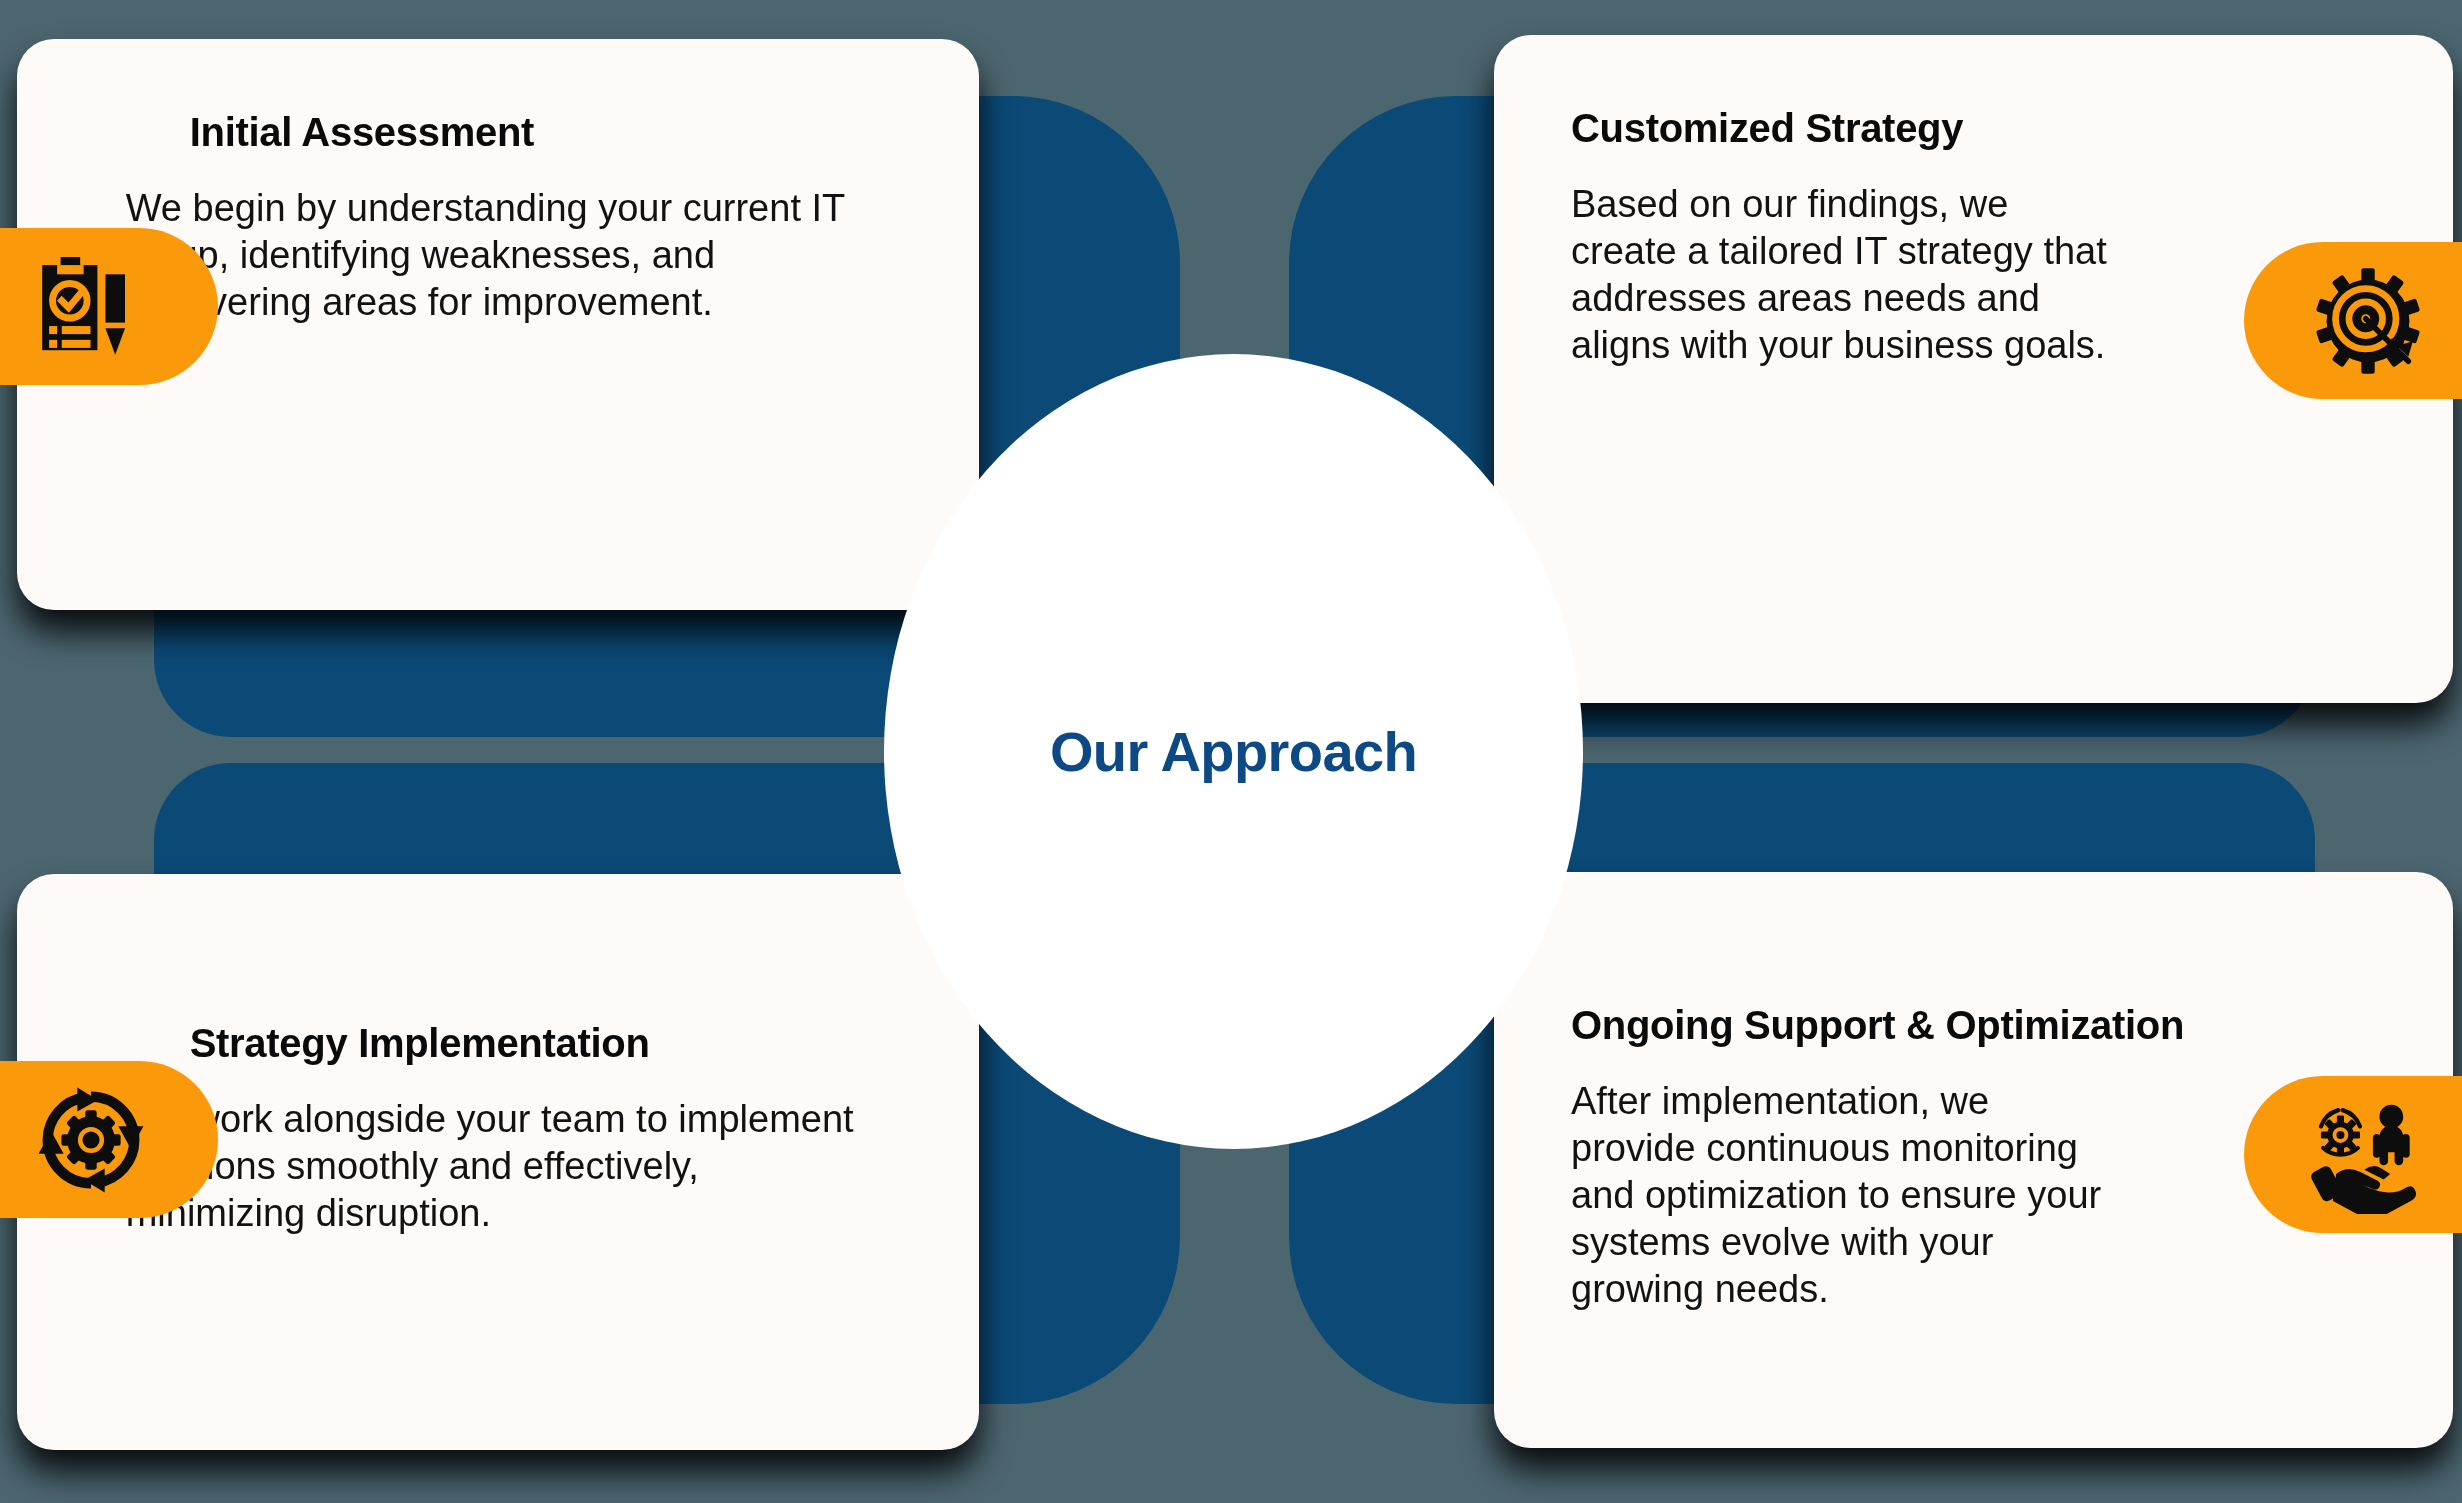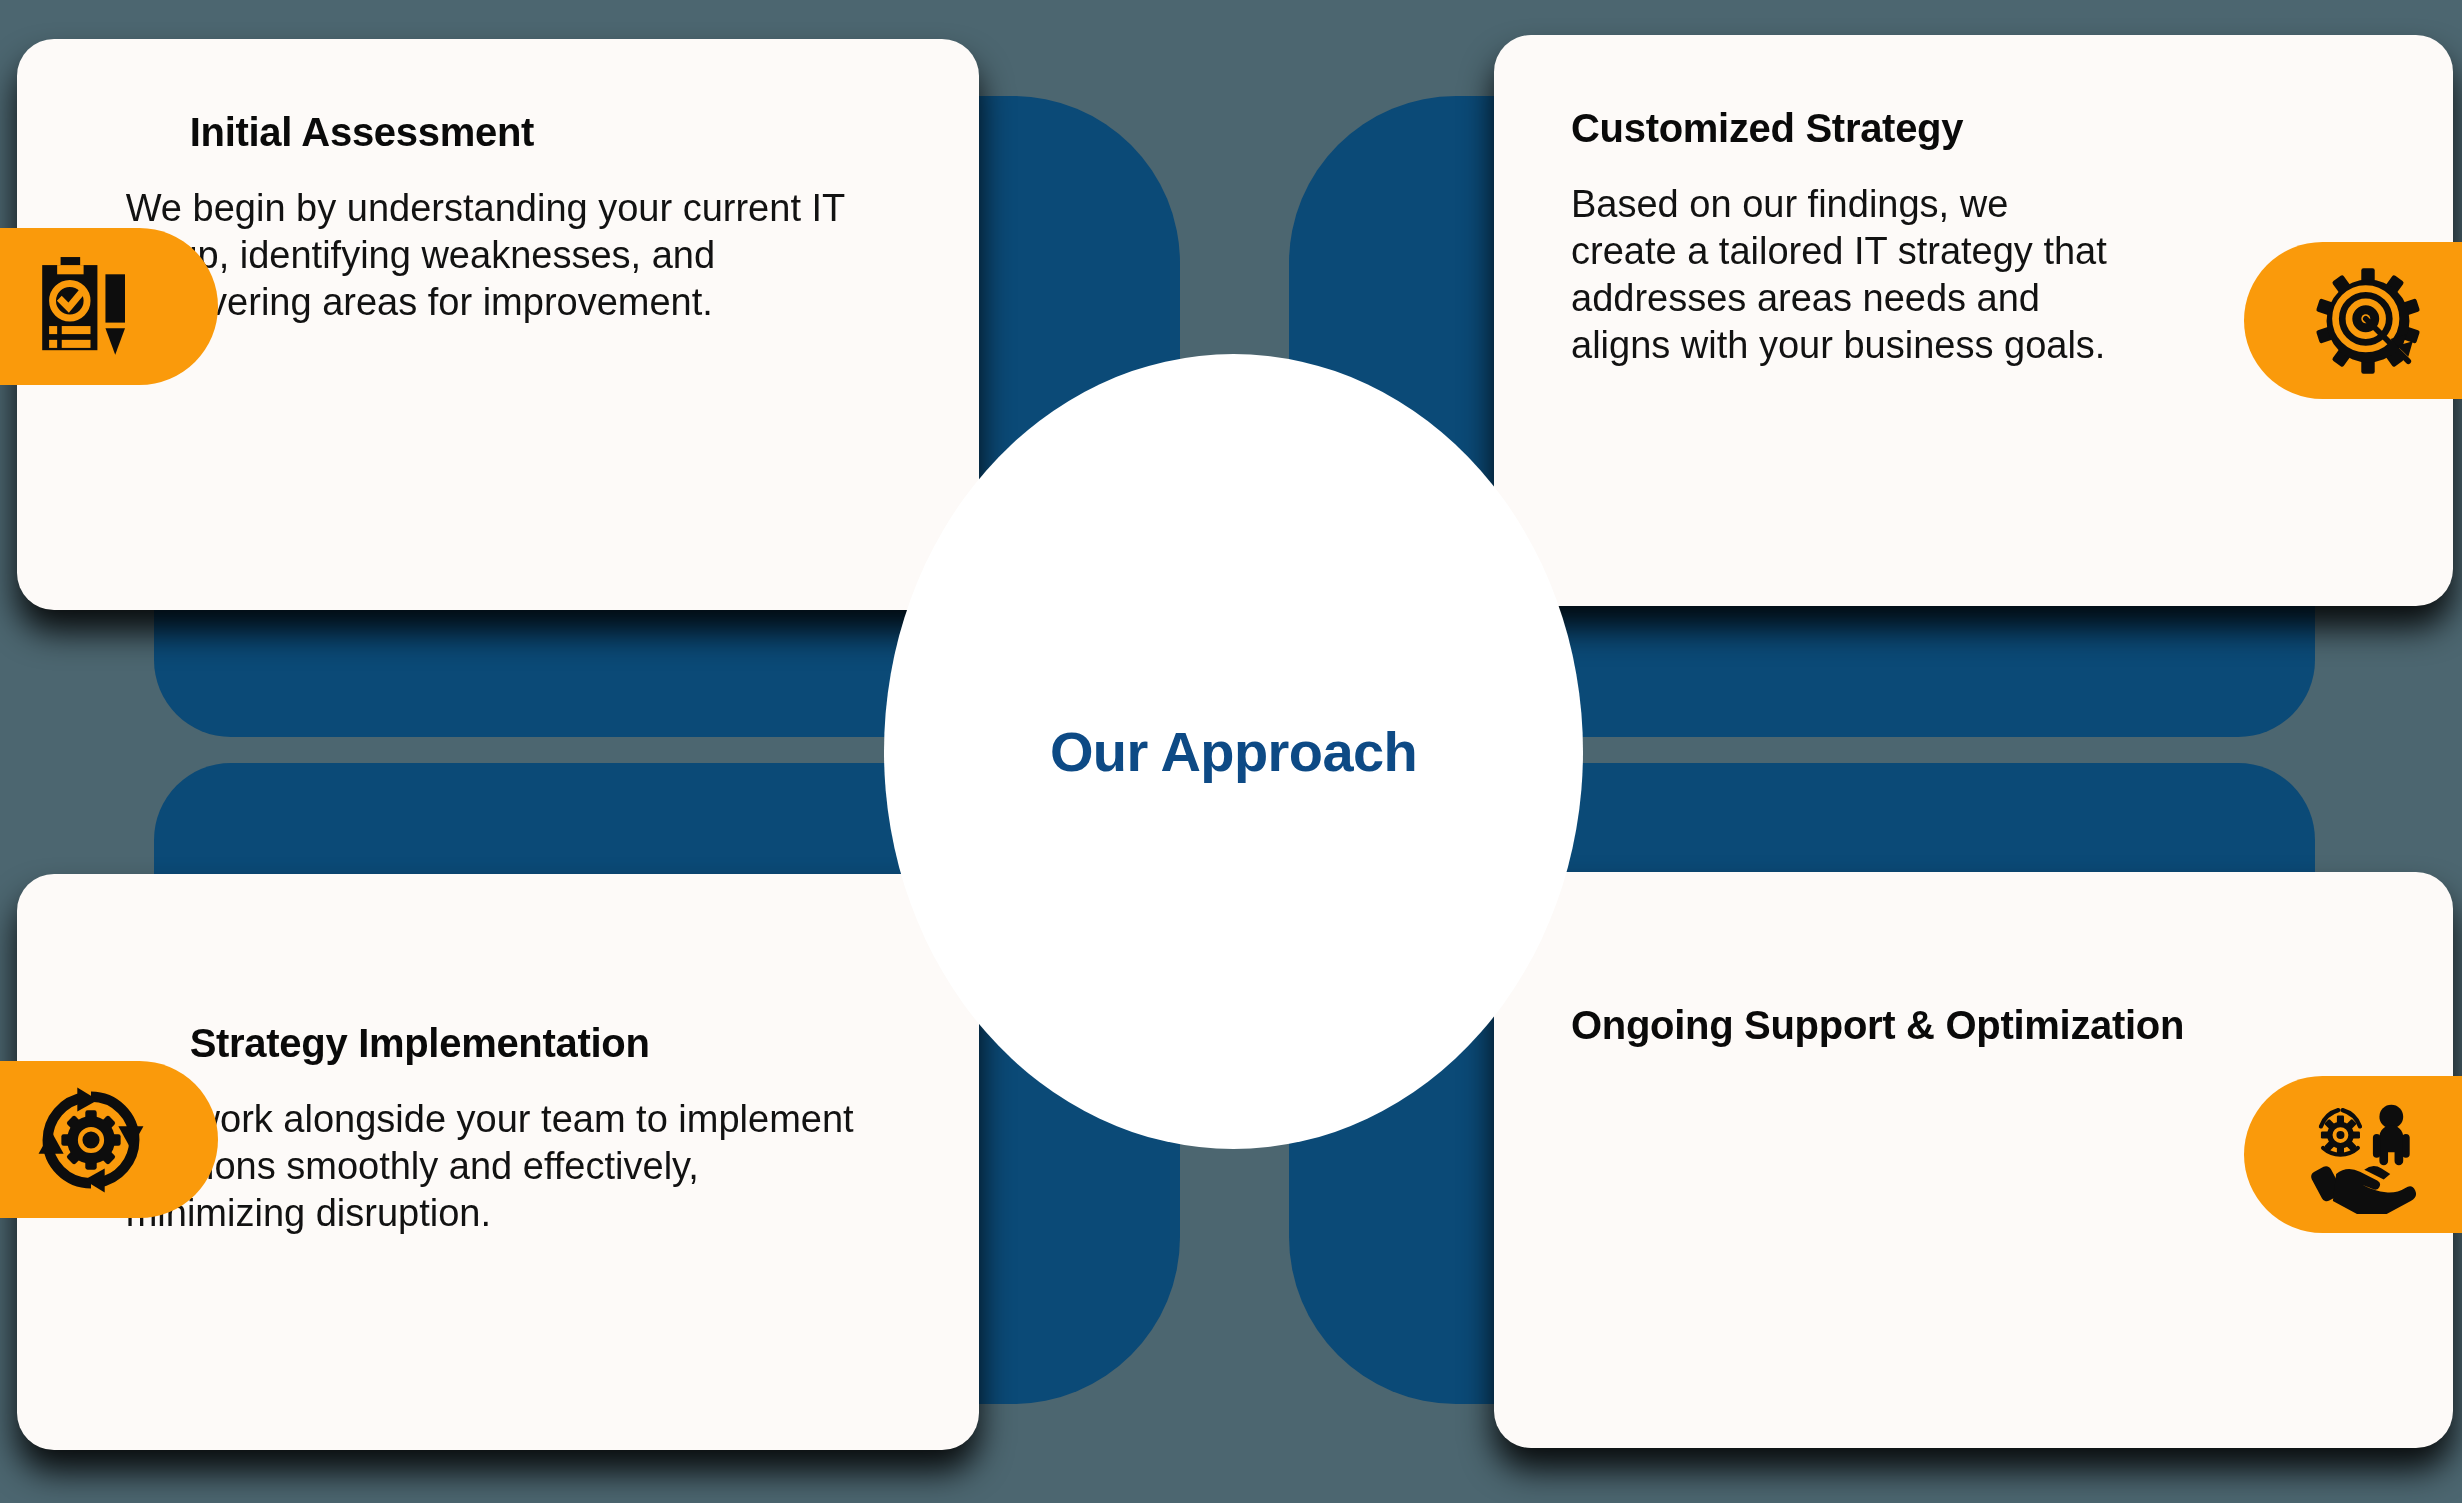--- a/index.html
+++ b/index.html
@@ -69,21 +69,21 @@
     position: absolute;
     background: #fdfaf8;
     border-radius: 37px;
     box-shadow: 0 22px 33px rgba(0,0,0,0.88);
     z-index: 30;
     box-sizing: border-box;
     padding: 71px 77px;
     margin-top: 8px;
   }
   .card.c1 { left: 16.7px;   top: 31px;   width: 962px; height: 571px; }
-  .card.c2 { left: 1494px; top: 27px;   width: 959px; height: 571px; }
+  .card.c2 { left: 1494px; top: 27px;   width: 959px; height: 668px; }
   .card.c3 { left: 16.7px;   top: 866px; width: 962px; height: 576px; }
   .card.c4 { left: 1494px; top: 864px; width: 959px; height: 576px; }
 
   .card .title {
     font-size: 40px;
     font-weight: bold;
     color: #0a0a0a;
     margin: 0 0 29.5px 0;
     letter-spacing: -0.3px;
     white-space: nowrap;
@@ -246,20 +246,21 @@
           <rect x="45" y="24" width="10" height="14" rx="2" transform="rotate(315 50 50)"></rect>
           <circle cx="50" cy="50" r="21"></circle>
         </g>
         <circle cx="50" cy="50" r="9.5" fill="none" stroke="#fa9a0b" stroke-width="4"></circle>
       </svg>
     </span>
   </div>
 
   <div class="card c4">
     <div class="title">Ongoing Support &amp; Optimization</div>
+    <div class="body">After implementation, we provide continuous monitoring and optimization to ensure your systems evolve with your growing needs.</div>
   </div>
   <div class="badge right b4">
     <span>
       <svg width="119" height="119" viewBox="0 0 110 100">
         <g fill="#0d0d0d">
 
           <g transform="translate(30,32) scale(0.82)">
             <rect x="-4" y="-22" width="8" height="11" rx="1.5"></rect>
             <rect x="-4" y="-22" width="8" height="11" rx="1.5" transform="rotate(45)"></rect>
             <rect x="-4" y="-22" width="8" height="11" rx="1.5" transform="rotate(90)"></rect>

